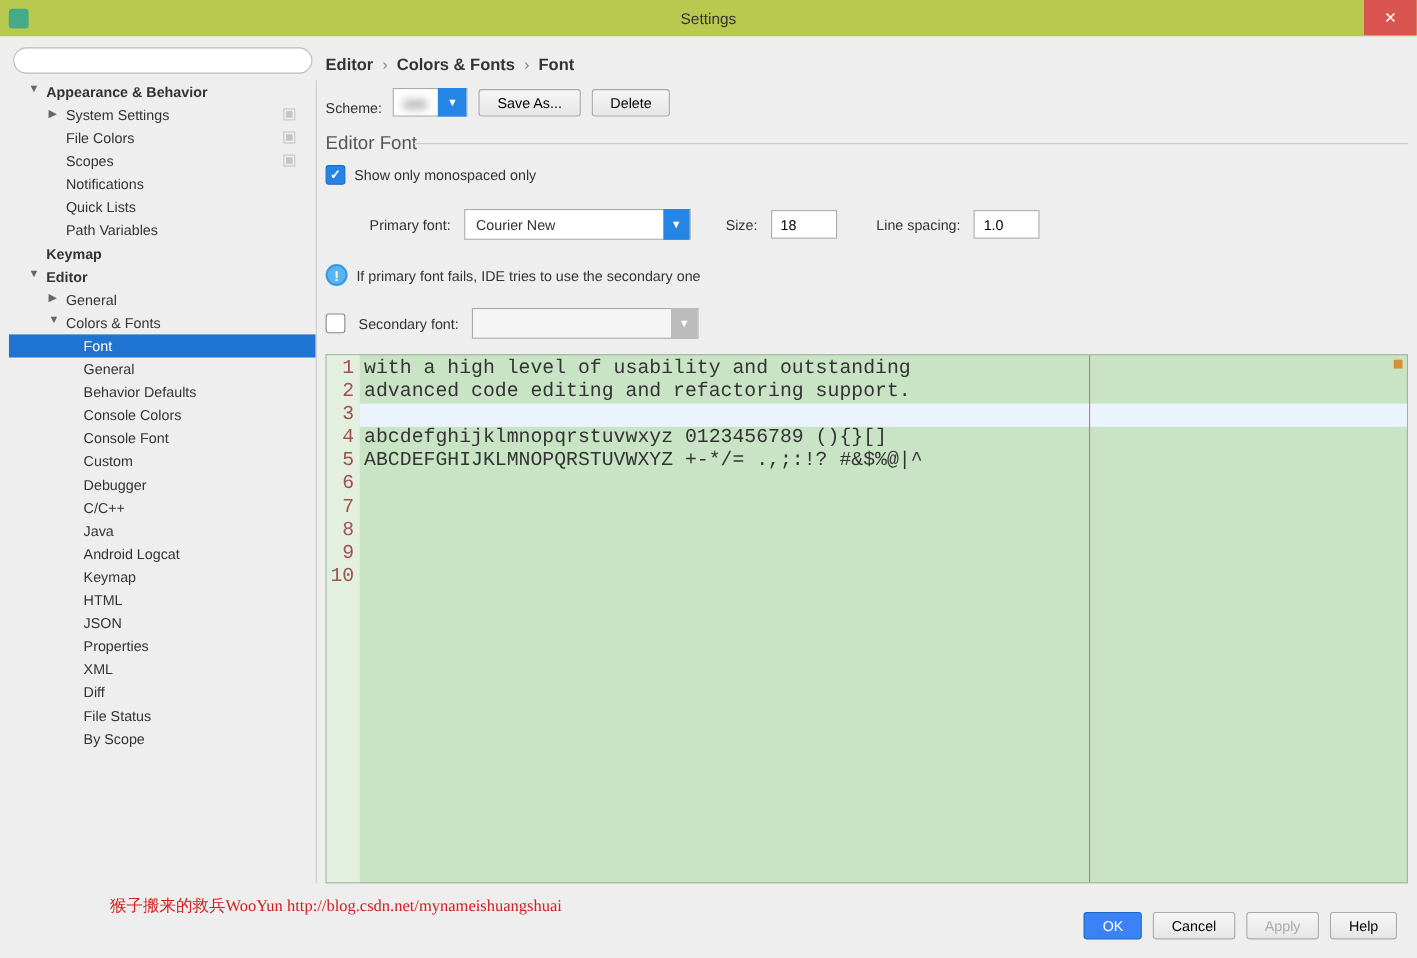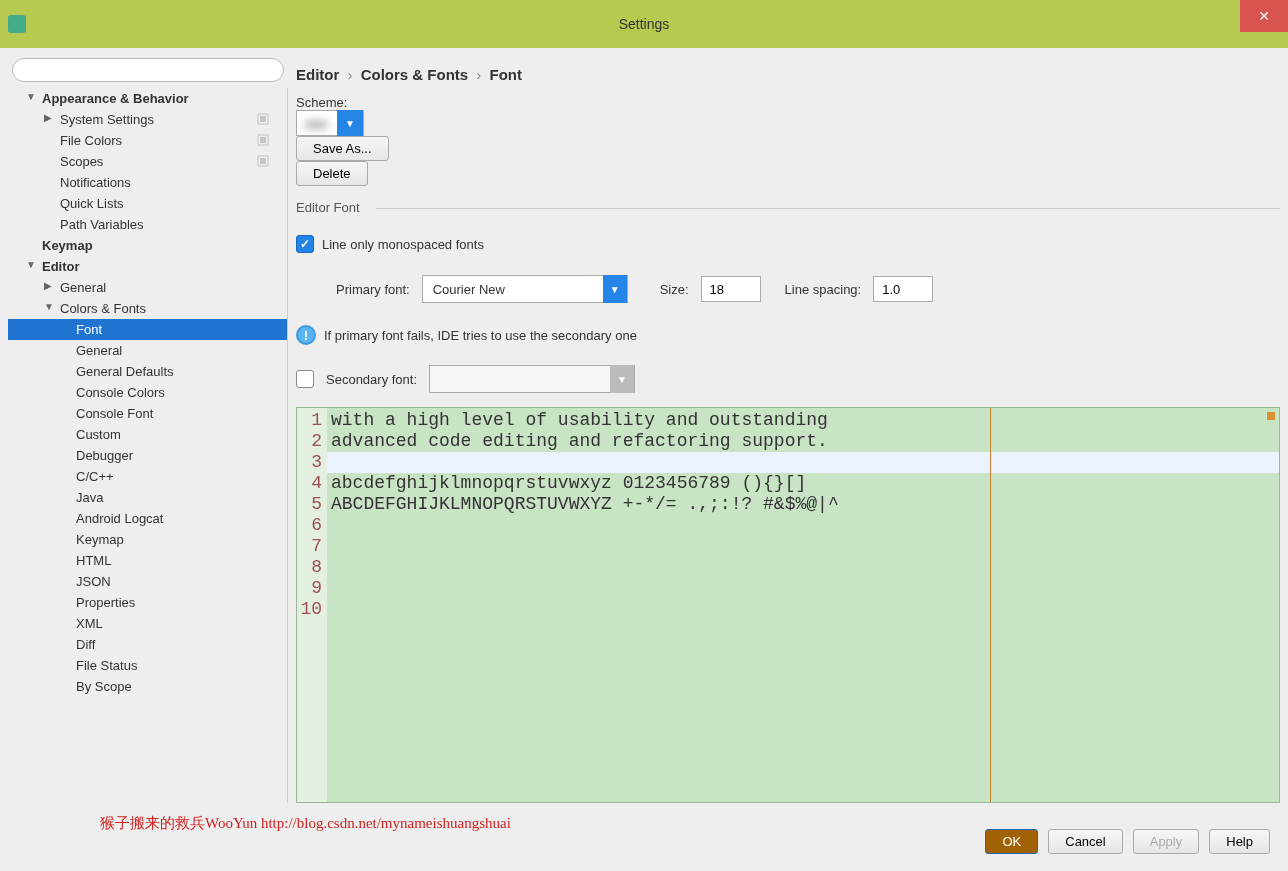--- a/index.html
+++ b/index.html
@@ -1,18 +1,18 @@
 <!DOCTYPE html>
 <html><head>
 <meta charset="utf-8">
 <style>
 * { box-sizing: border-box; margin: 0; padding: 0; }
 body { font-family: "Segoe UI", Tahoma, sans-serif; font-size: 13px; background: #eeeeee; color: #333; overflow: hidden; }
 .window { width: 1288px; height: 871px; background: #eeeeee; position: relative; display: flex; flex-direction: column; }
-.titlebar { height: 48px; background: #b8c94f; display: flex; align-items: center; position: relative; }
+.titlebar { height: 33px; background: #b8c94f; display: flex; align-items: center; position: relative; }
 .titlebar .app-icon { width: 18px; height: 18px; margin-left: 8px; background: #4a8; border-radius: 3px; }
 .titlebar .title { position: absolute; left: 50%; transform: translateX(-50%); color: #333; font-size: 14px; }
 .titlebar .close { position: absolute; right: 0; top: 0; width: 48px; height: 32px; background: #d9534f; color: #fff; display: flex; align-items: center; justify-content: center; font-size: 14px; }
 .body { flex: 1; display: flex; background: #eeeeee; padding: 8px; gap: 8px; min-height: 0; }
 .sidebar { width: 280px; background: #eeeeee; display: flex; flex-direction: column; }
 .search-wrap { padding: 2px 4px 6px 4px; }
 .search-input { width: 100%; height: 24px; border: 1px solid #bbb; border-radius: 12px; padding: 0 8px 0 26px; background: #fff; position: relative; }
 .search-container { position: relative; }
 .search-container .search-icon { position: absolute; left: 8px; top: 50%; transform: translateY(-50%); color: #888; font-size: 12px; }
 .tree { flex: 1; overflow-y: auto; border-right: 1px solid #ccc; }
@@ -20,29 +20,29 @@
 .tree-item.level0 { padding-left: 34px; font-weight: bold; }
 .tree-item.level1 { padding-left: 52px; }
 .tree-item.level2 { padding-left: 68px; }
 .tree-item.selected { background: #1f74d1; color: #fff; }
 .tree-item .arrow { position: absolute; left: 18px; font-size: 10px; color: #666; }
 .tree-item.level1 .arrow { left: 36px; }
 .tree-item .overlay-icon { position: absolute; right: 18px; top: 4px; width: 12px; height: 12px; opacity: 0.4; }
 .main { flex: 1; background: #eeeeee; display: flex; flex-direction: column; min-width: 0; }
 .breadcrumb { padding: 10px 0 12px 0; font-size: 15px; font-weight: bold; color: #333; }
 .breadcrumb .sep { color: #888; padding: 0 4px; font-weight: normal; }
-.row { display: flex; align-items: flex-start; margin-bottom: 14px; flex-direction: column; }
+.row { display: flex; align-items: flex-end; gap: 10px; margin-bottom: 14px; }
 .label { font-size: 13px; }
 .dropdown { display: inline-flex; align-items: center; background: #fff; border: 1px solid #aaa; height: 26px; }
 .dropdown .dd-text { padding: 0 8px; min-width: 40px; filter: blur(4px); }
 .dropdown .dd-arrow { width: 26px; height: 26px; background: #2585e6; color: #fff; display: flex; align-items: center; justify-content: center; font-size: 10px; }
 .button { background: linear-gradient(#f6f6f6,#e6e6e6); border: 1px solid #aaa; border-radius: 3px; padding: 4px 16px; font-size: 13px; cursor: default; }
-.button.primary { background: #a16207; color: #fff; border-color: #1a6abf; }
+.button.primary { background: #3b82f6; color: #fff; border-color: #1a6abf; }
 .button.disabled { color: #aaa; }
-.fieldset-label { font-size: 13px; color: #555; margin-bottom: 10px; position: relative; }
+.fieldset-label { font-size: 17px; color: #555; position: relative; }
 .fieldset-label::after { content: ""; position: absolute; left: 80px; right: 0; top: 50%; height: 1px; background: #ccc; }
 .checkbox-row { display: flex; align-items: center; gap: 8px; margin: 10px 0; }
 .checkbox { width: 18px; height: 18px; border: 1px solid #888; border-radius: 3px; background: #fff; display: flex; align-items: center; justify-content: center; }
 .checkbox.checked { background: #2585e6; border-color: #1a6abf; color: #fff; font-size: 12px; font-weight: bold; }
 .font-row { display: flex; align-items: center; gap: 12px; margin: 12px 0 12px 40px; }
 .font-dropdown { display: inline-flex; align-items: center; background: #fff; border: 1px solid #aaa; height: 28px; }
 .font-dropdown .fd-text { padding: 0 10px; min-width: 180px; font-size: 13px; }
 .font-dropdown .fd-arrow { width: 24px; height: 28px; background: #2585e6; color: #fff; display: flex; align-items: center; justify-content: center; font-size: 10px; }
 .text-input { height: 26px; border: 1px solid #aaa; background: #fff; padding: 0 8px; width: 60px; font-size: 13px; }
 .info-row { display: flex; align-items: center; gap: 8px; margin: 10px 0; }
@@ -96,21 +96,21 @@
               </svg></span></div>
           <div class="tree-item level1"><span>Notifications</span></div>
           <div class="tree-item level1"><span>Quick Lists</span></div>
           <div class="tree-item level1"><span>Path Variables</span></div>
           <div class="tree-item level0"><span>Keymap</span></div>
           <div class="tree-item level0"><span class="arrow">▼</span><span>Editor</span></div>
           <div class="tree-item level1"><span class="arrow">▶</span><span>General</span></div>
           <div class="tree-item level1"><span class="arrow">▼</span><span>Colors &amp; Fonts</span></div>
           <div class="tree-item level2 selected"><span>Font</span></div>
           <div class="tree-item level2"><span>General</span></div>
-          <div class="tree-item level2"><span>General Defaults</span></div>
+          <div class="tree-item level2"><span>Behavior Defaults</span></div>
           <div class="tree-item level2"><span>Console Colors</span></div>
           <div class="tree-item level2"><span>Console Font</span></div>
           <div class="tree-item level2"><span>Custom</span></div>
           <div class="tree-item level2"><span>Debugger</span></div>
           <div class="tree-item level2"><span>C/C++</span></div>
           <div class="tree-item level2"><span>Java</span></div>
           <div class="tree-item level2"><span>Android Logcat</span></div>
           <div class="tree-item level2"><span>Keymap</span></div>
           <div class="tree-item level2"><span>HTML</span></div>
           <div class="tree-item level2"><span>JSON</span></div>
@@ -138,32 +138,32 @@
           <span class="dd-arrow">▼</span>
         </div>
         <button class="button">Save As...</button>
         <button class="button">Delete</button>
       </div>
 
       <div class="fieldset-label">Editor Font</div>
 
       <div class="checkbox-row">
         <div class="checkbox checked">✓</div>
-        <span>Line only monospaced fonts</span>
+        <span>Show only monospaced only</span>
       </div>
 
       <div class="font-row">
         <span class="label">Primary font:</span>
         <div class="font-dropdown">
           <span class="fd-text">Courier New</span>
           <span class="fd-arrow">▼</span>
         </div>
         <span class="label" style="margin-left:20px">Size:</span>
         <input class="text-input" value="18" style="">
-        <span class="label" style="margin-left:12px">Line spacing:</span>
+        <span class="label" style="margin-left:24px">Line spacing:</span>
         <input class="text-input" value="1.0" style="">
       </div>
 
       <div class="info-row">
         <div class="info-icon">!</div>
         <span>If primary font fails, IDE tries to use the secondary one</span>
       </div>
 
       <div class="secondary-row">
         <div class="checkbox"></div>

